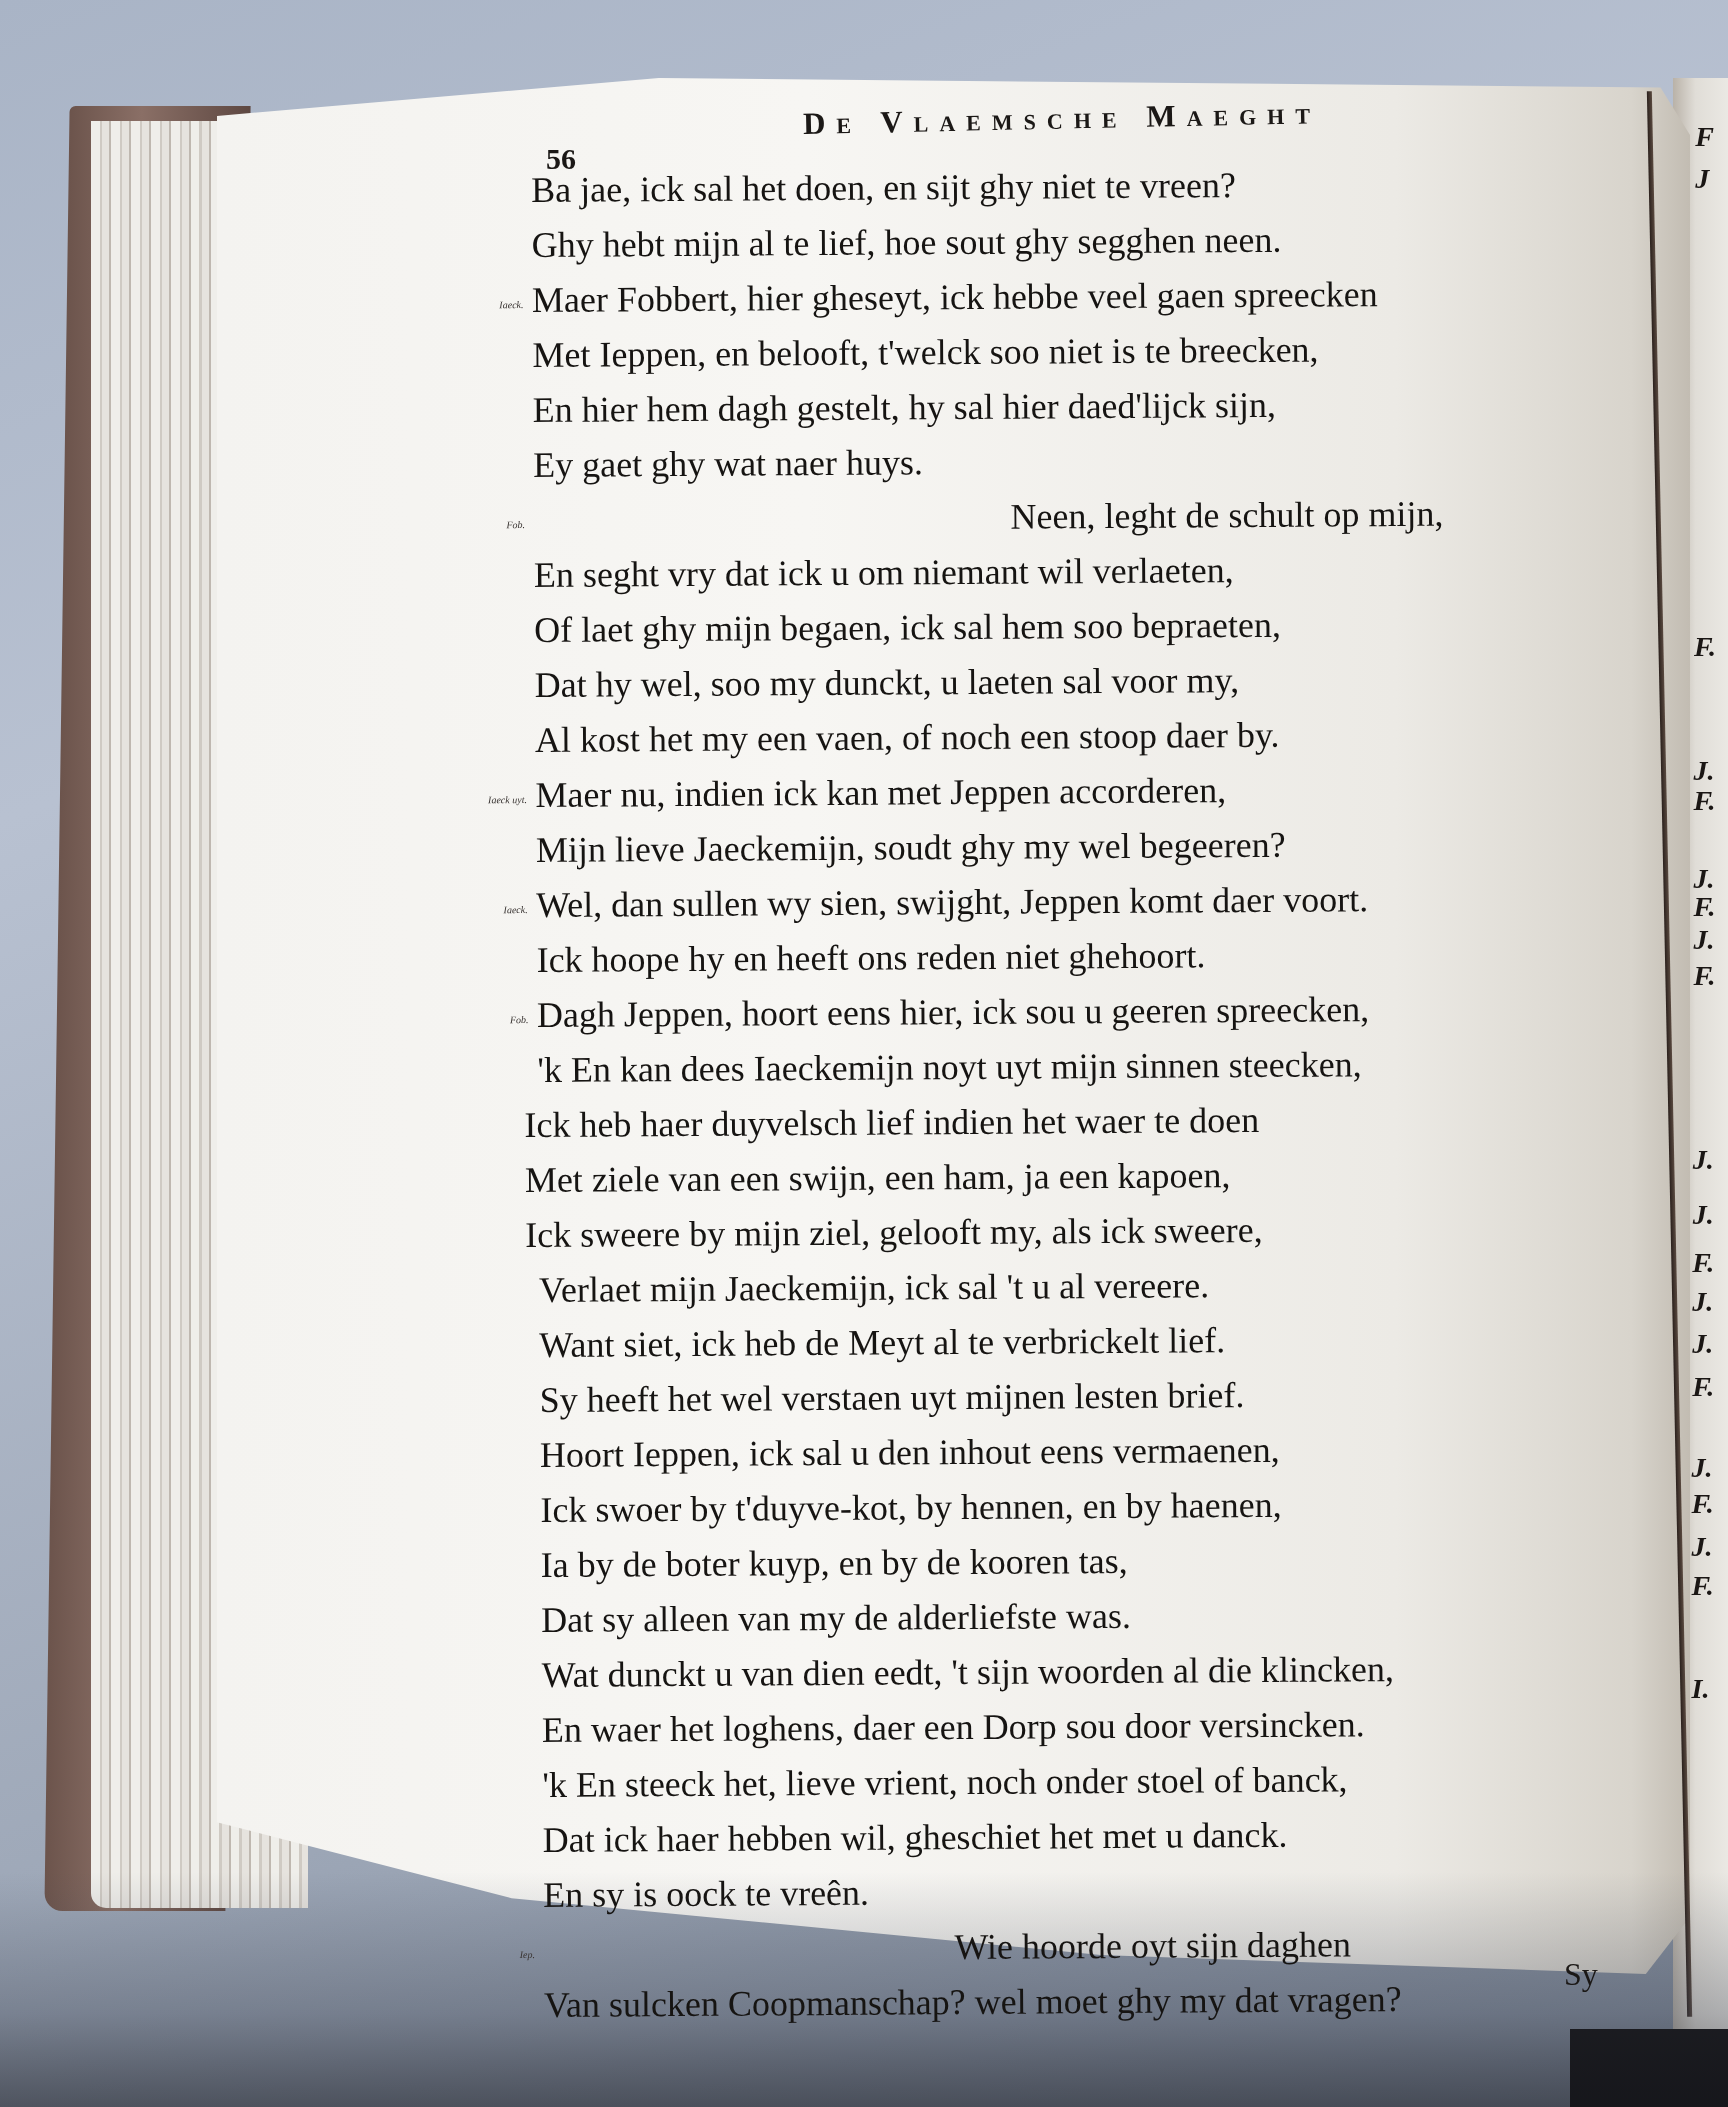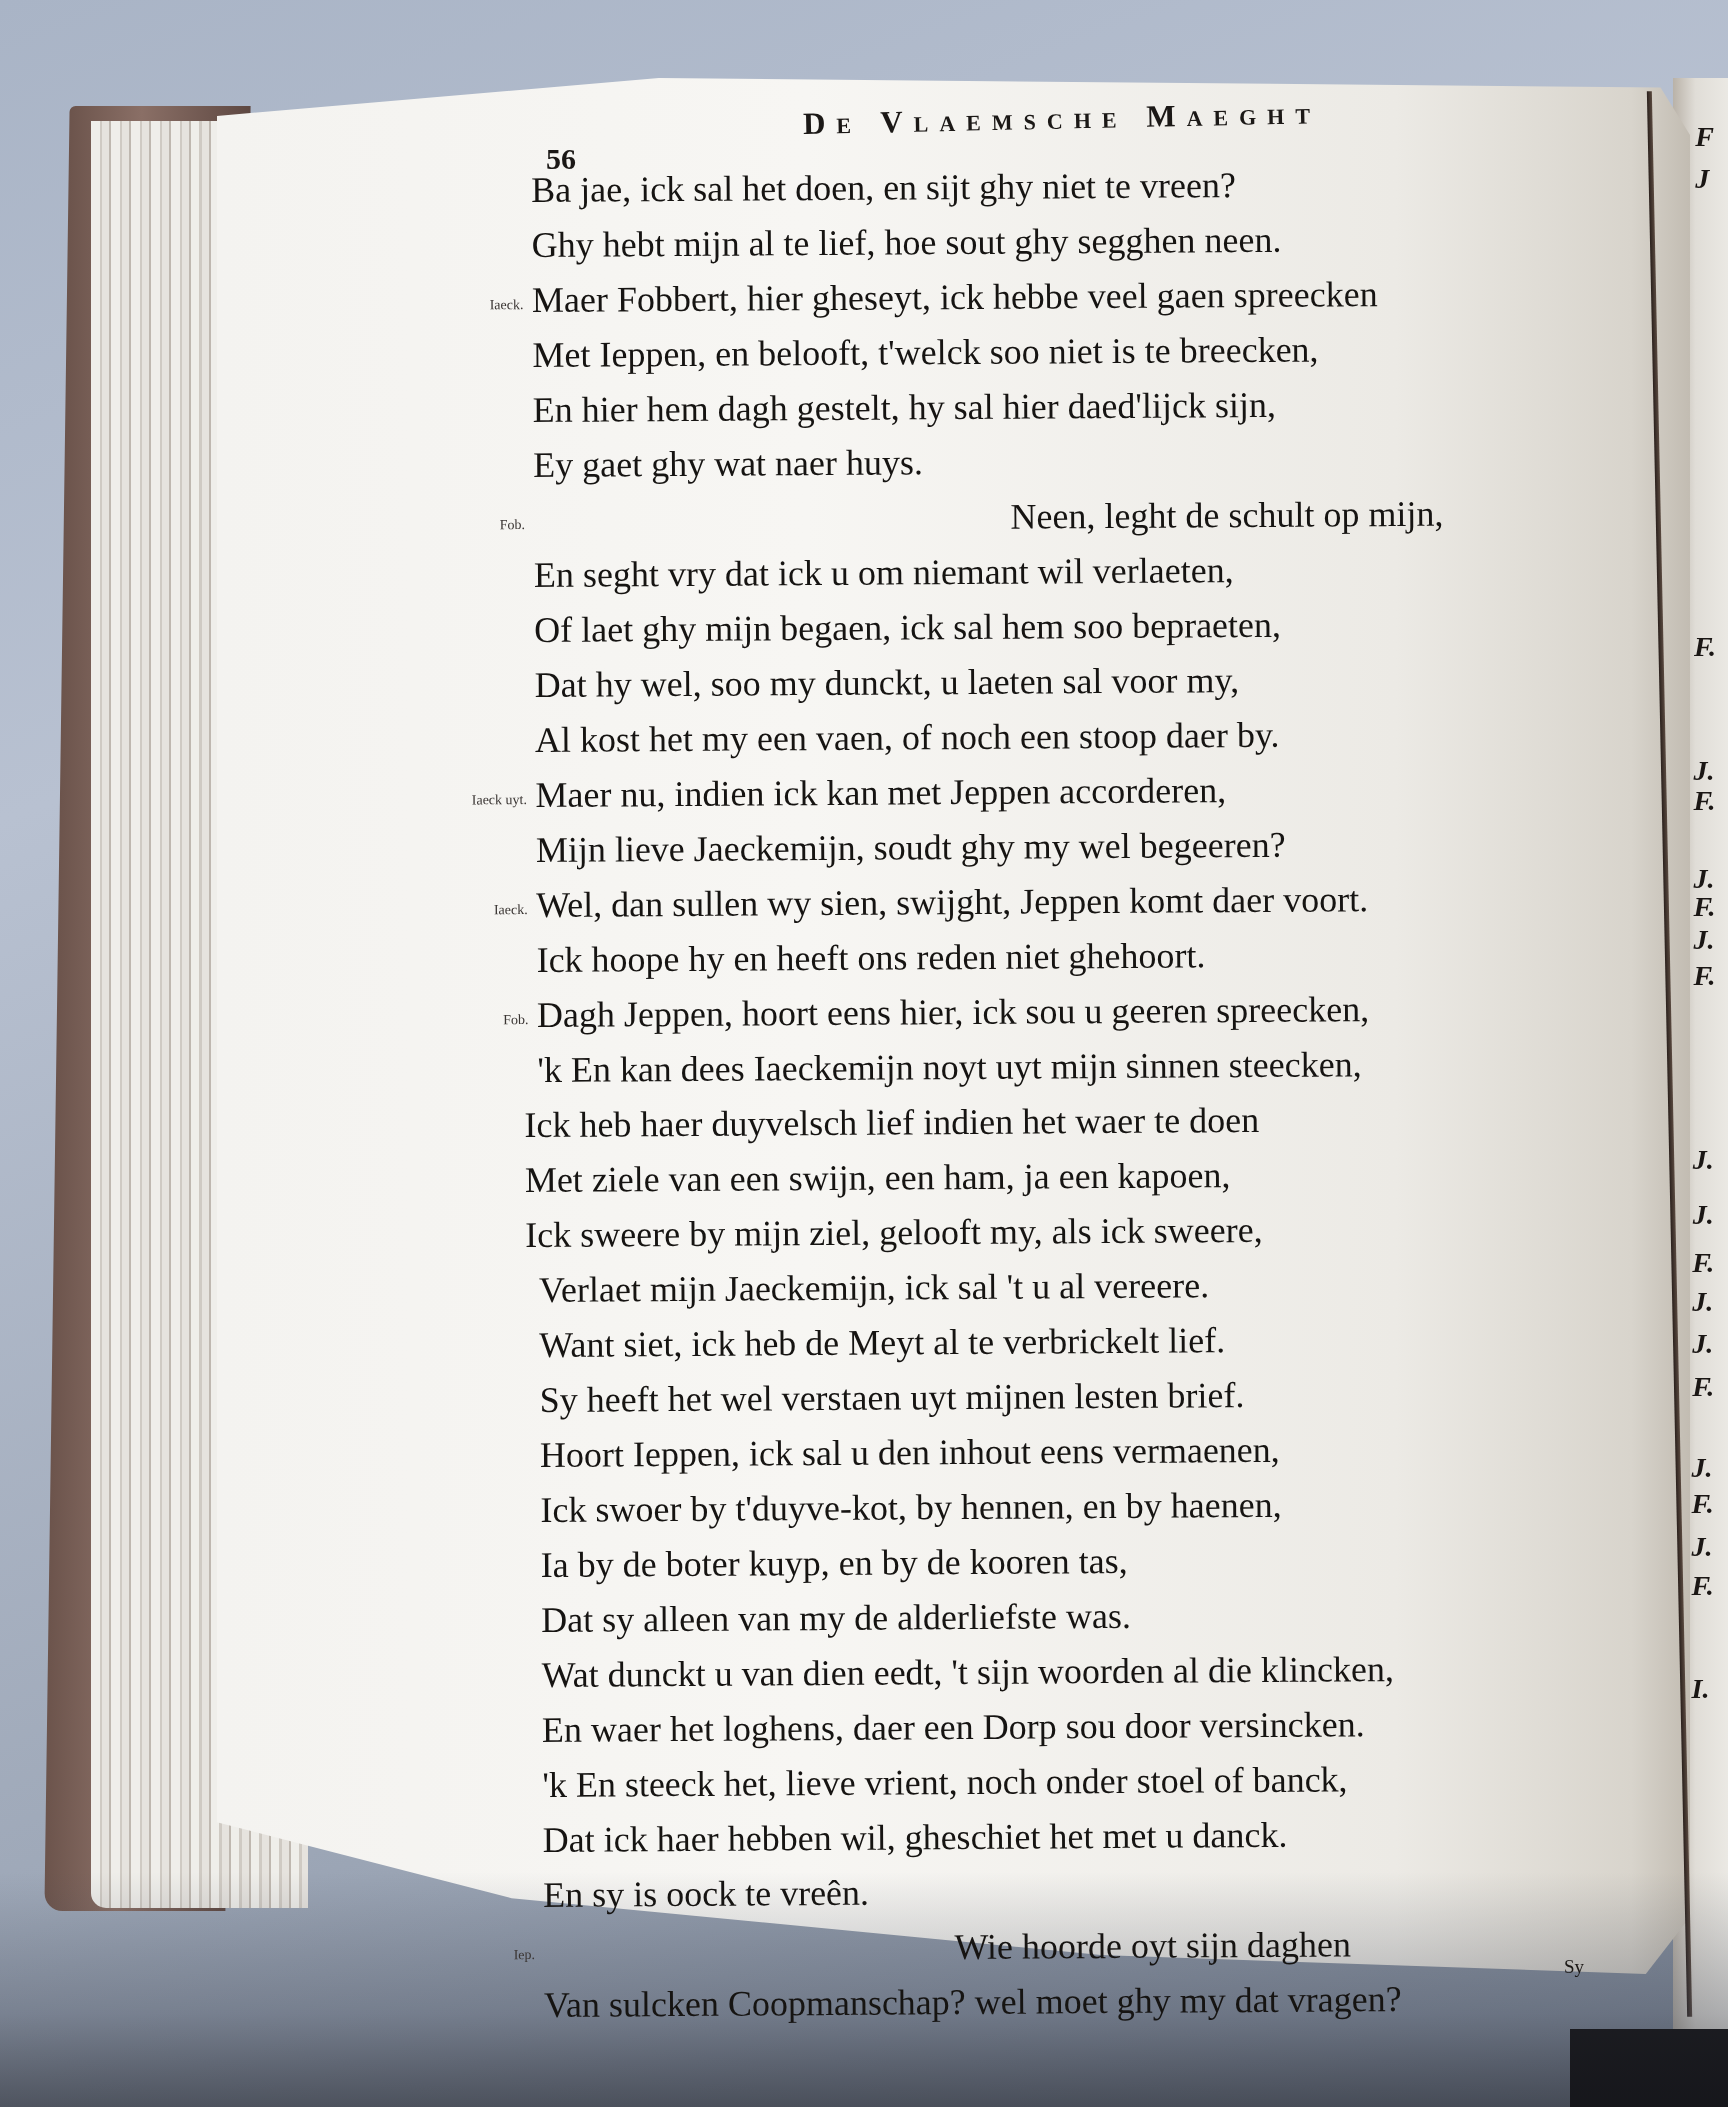--- a/index.html
+++ b/index.html
@@ -58,24 +58,24 @@
   .line {
     position: relative; height: 55px; line-height: 55px;
     font-size: 36px; color: #161412; white-space: nowrap;
   }
   .line .verse { display: inline-block; }
   .line.indent-far .verse { padding-left: 477px; }
   .line.indent-mid .verse { padding-left: 411px; }
   .line.shift-left { margin-left: -13.3px; }
   .speaker {
     position: absolute; right: 100%; margin-right: 8.5px; top: 3.6px;
-    font-size: 14px; color: #3a3533; white-space: nowrap;
+    font-size: 10px; font-style: italic; color: #3a3533; white-space: nowrap;
   }
   .catchword {
-    position: absolute; left: 1564px; top: 1956px; font-size: 19px; color: #1b1816;
+    position: absolute; left: 1564px; top: 1956px; font-size: 32px; color: #1b1816;
   }
   .margin-letters {
     position: absolute; left: 1688px; top: 0; width: 41px; height: 2108px;
   }
   .margin-letters .ml {
     position: absolute; font-size: 28px; font-style: italic; font-weight: bold; color: #1a1614;
   }
 </style>
 </head>
 <body>

